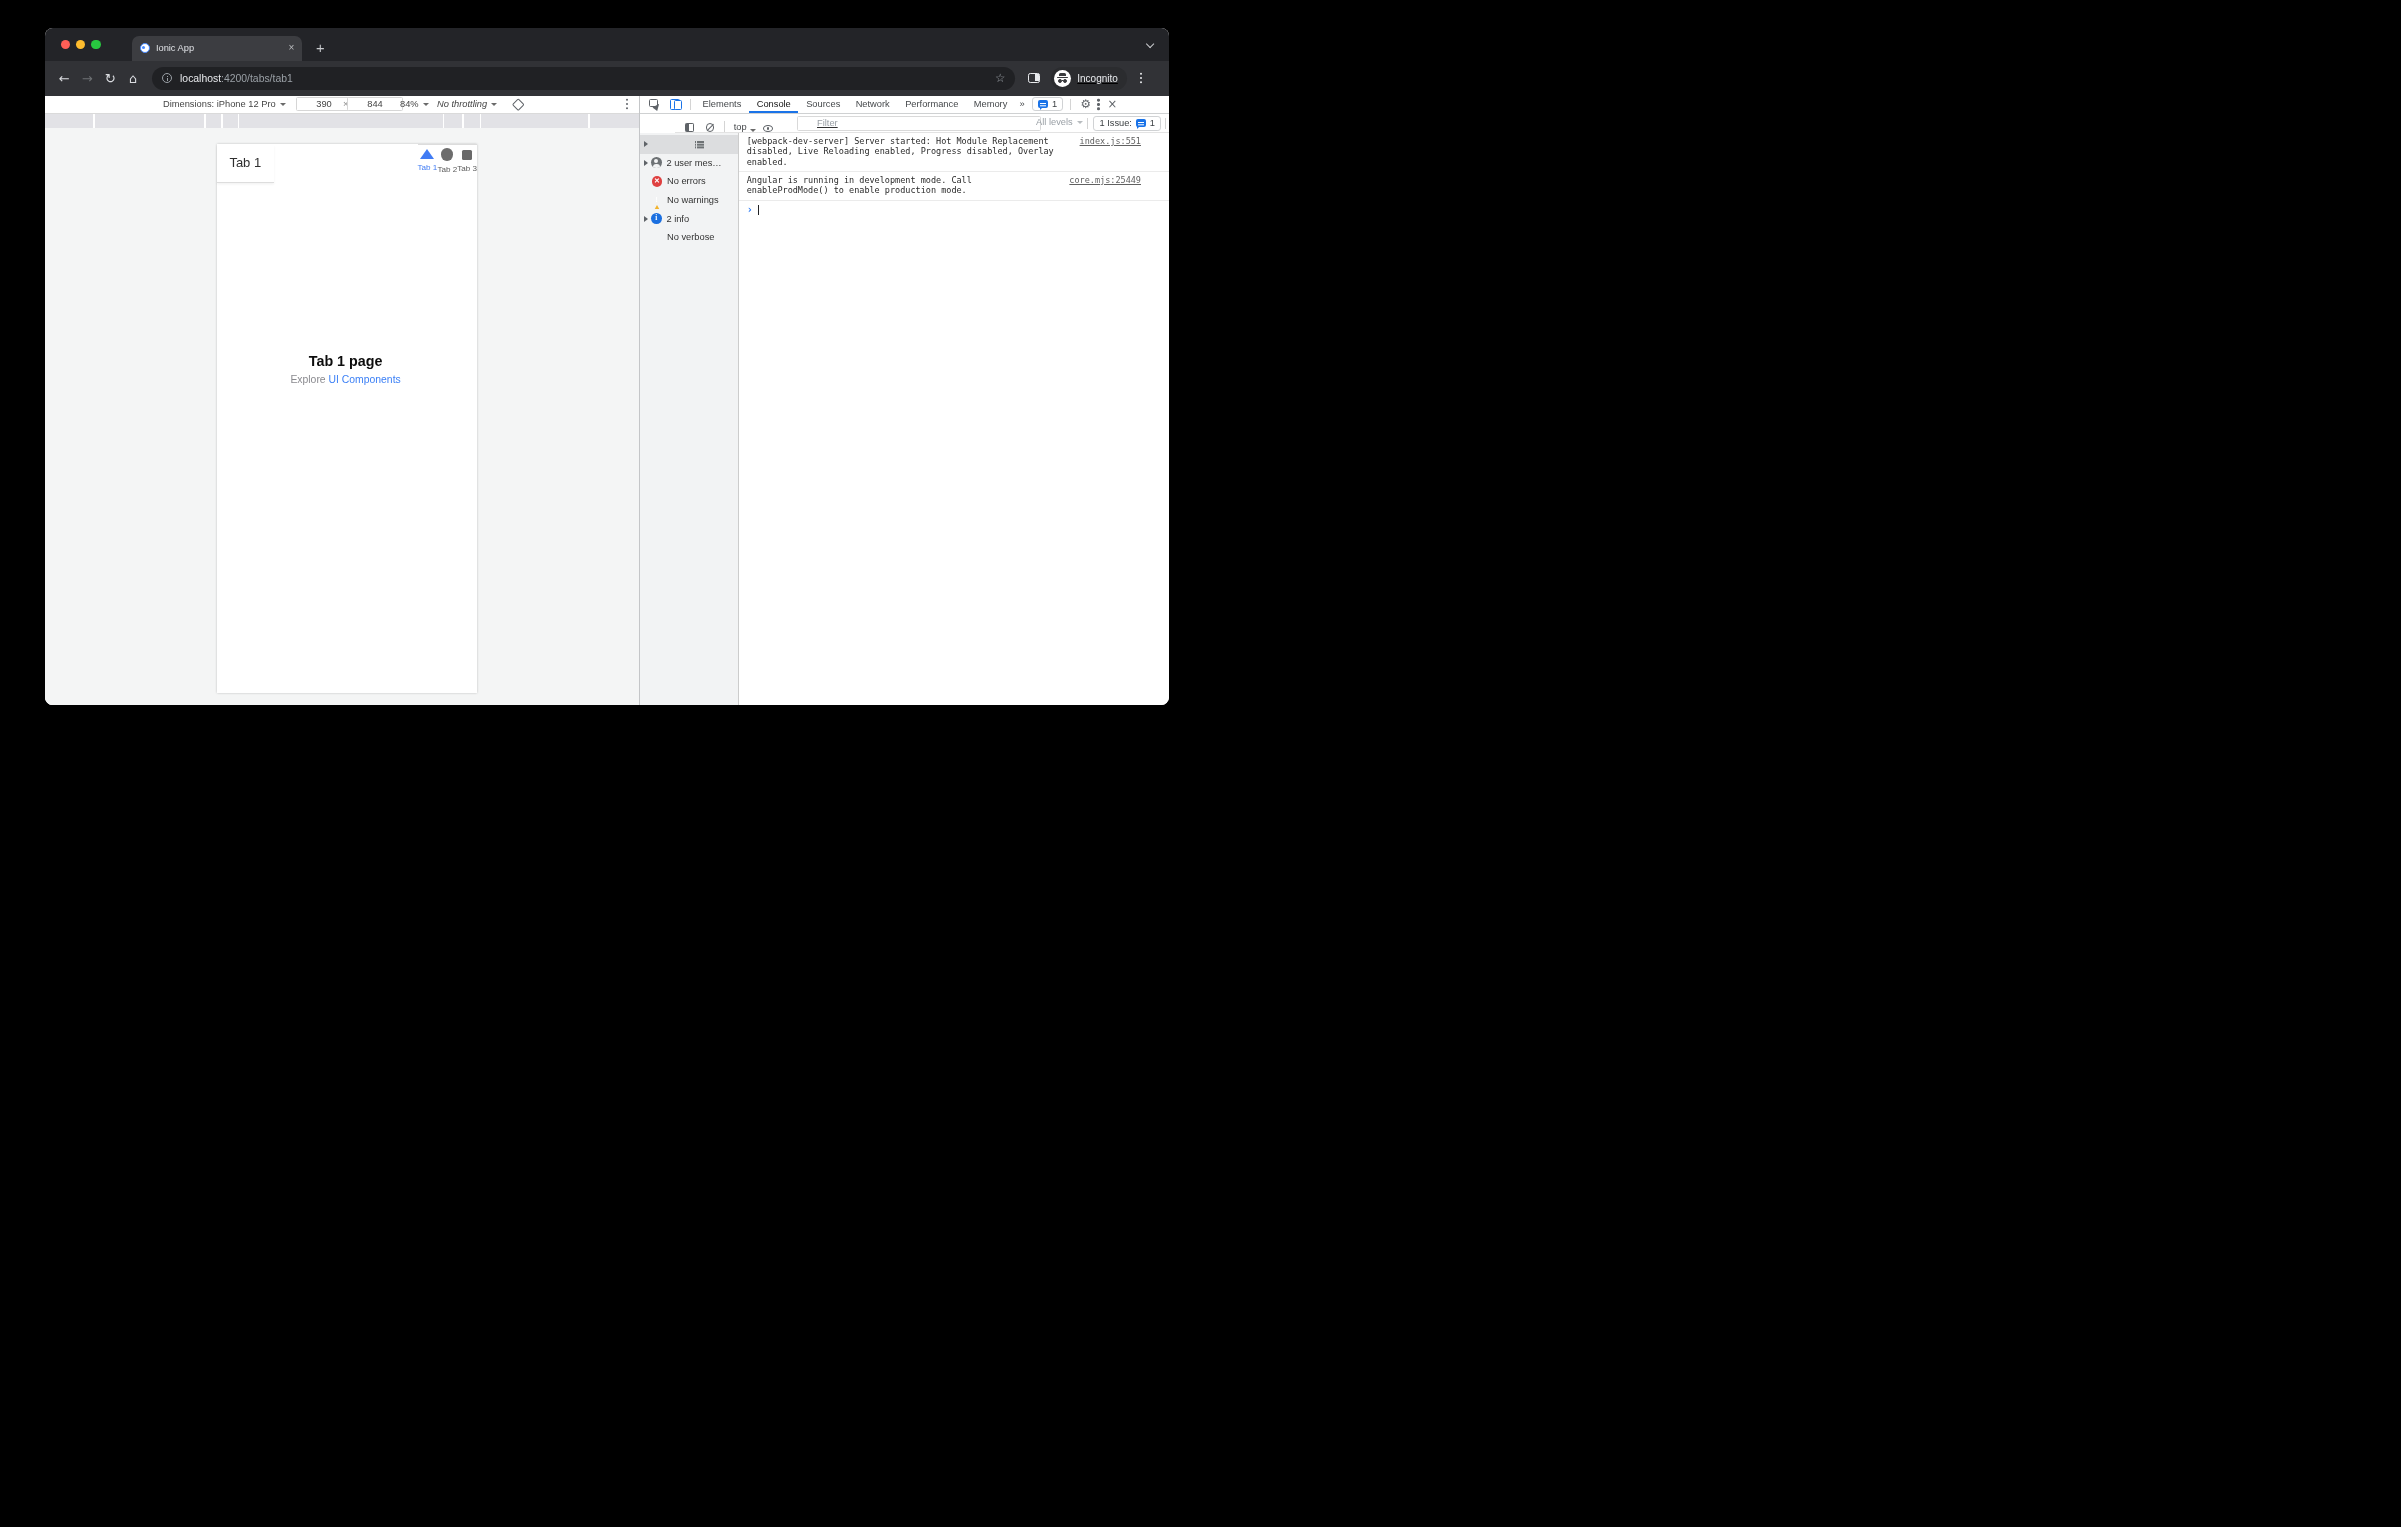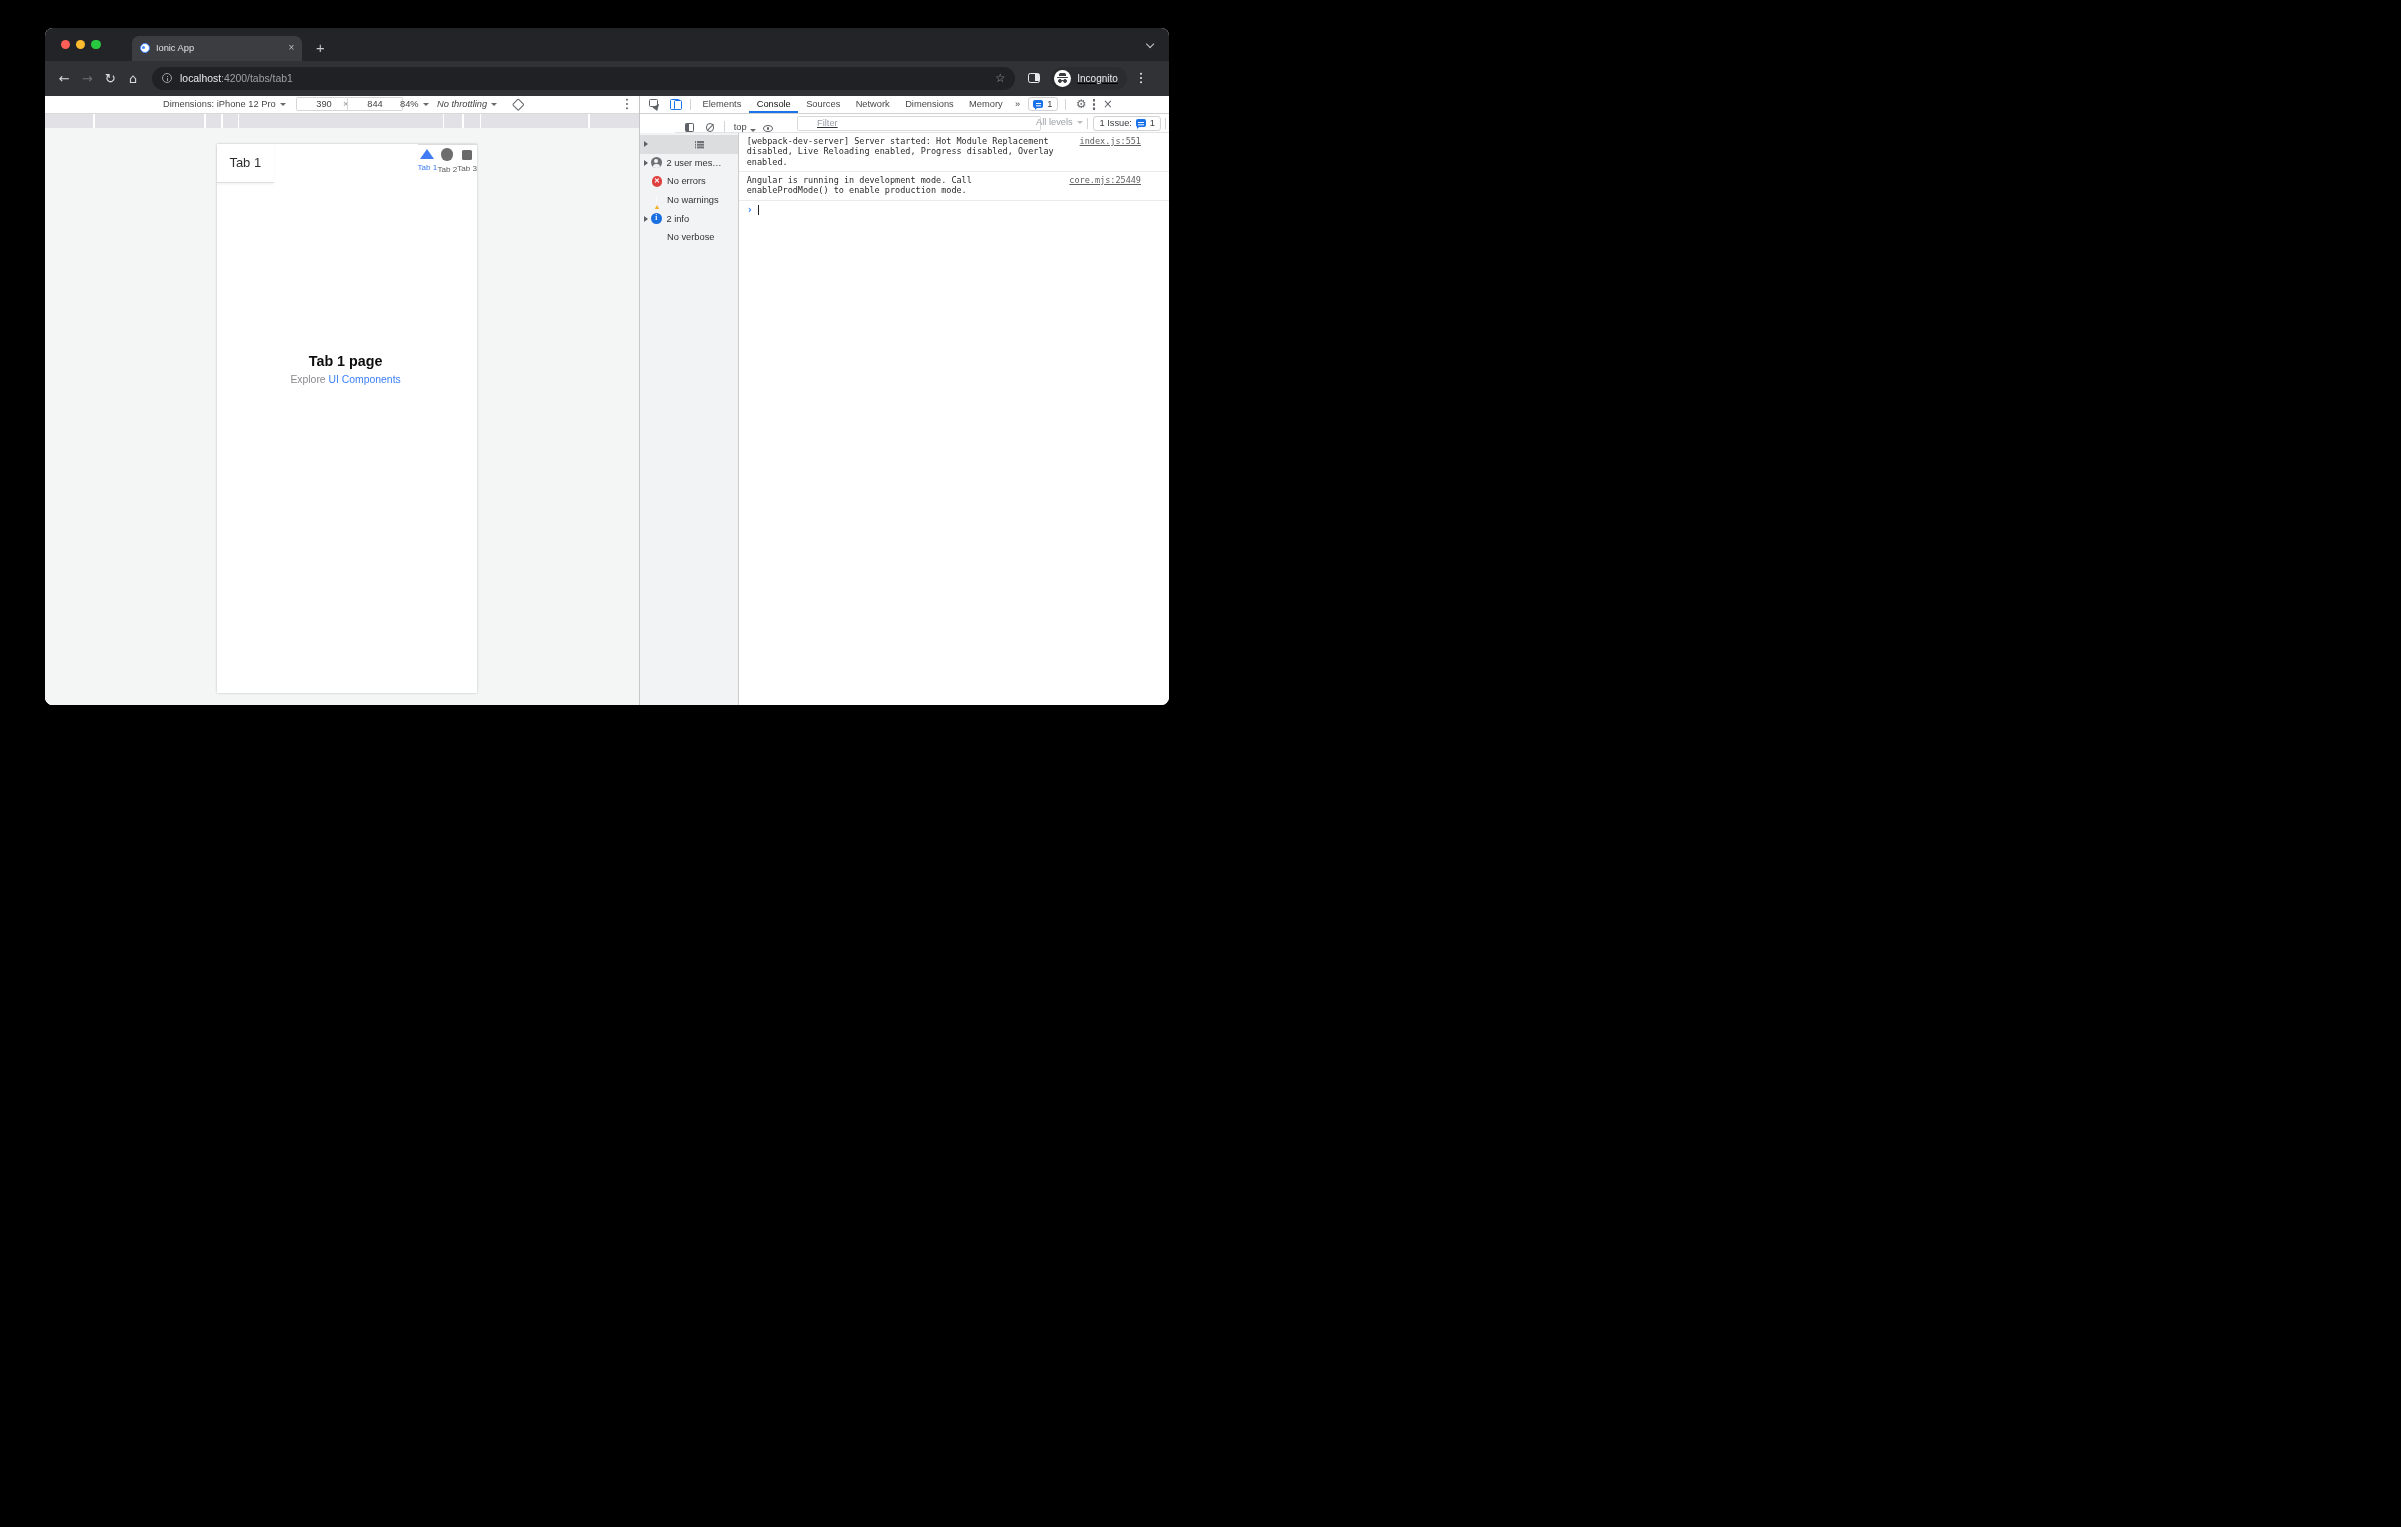--- a/index.html
+++ b/index.html
@@ -260,21 +260,21 @@
 
     <div class="devtools">
       <div class="dt-tabbar">
         <span class="inspect-ic"></span>
         <span class="devmode-ic"></span>
         <span class="dt-sep"></span>
         <span class="dt-tab">Elements</span>
         <span class="dt-tab active">Console</span>
         <span class="dt-tab">Sources</span>
         <span class="dt-tab">Network</span>
-        <span class="dt-tab">Dimensions</span>
+        <span class="dt-tab">Performance</span>
         <span class="dt-tab">Memory</span>
         <span class="dt-tab" style="padding:0 4.6px;">»</span>
         <span class="issues-chip">
           <span class="bubble"></span>
           <span>1</span>
         </span>
         <span class="dt-sep"></span>
         <span class="gear">⚙</span>
         <span class="gray-dots">
             <span class="vdots"></span>

